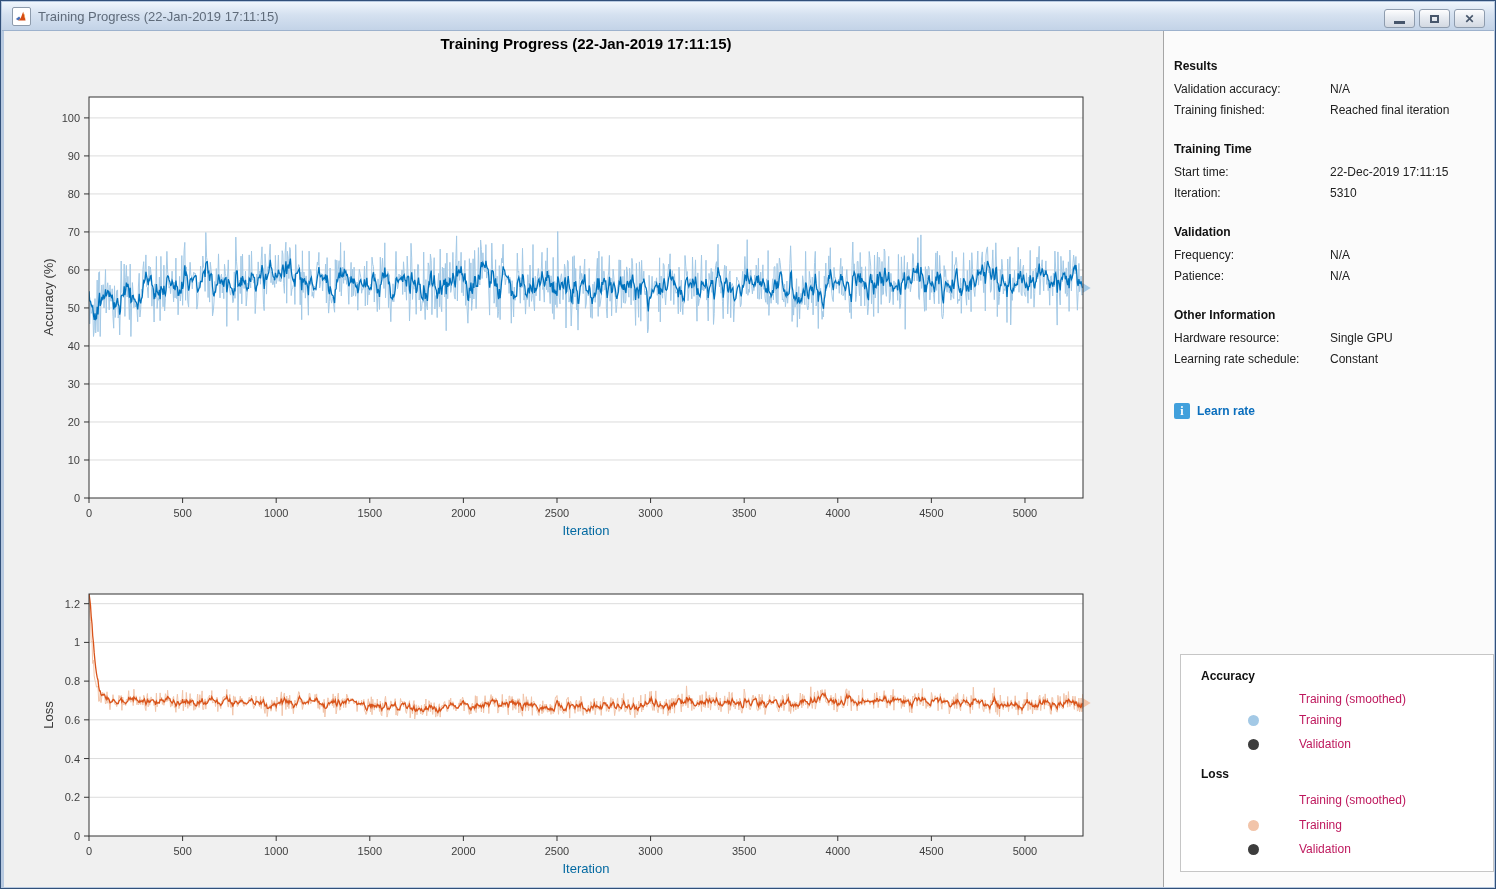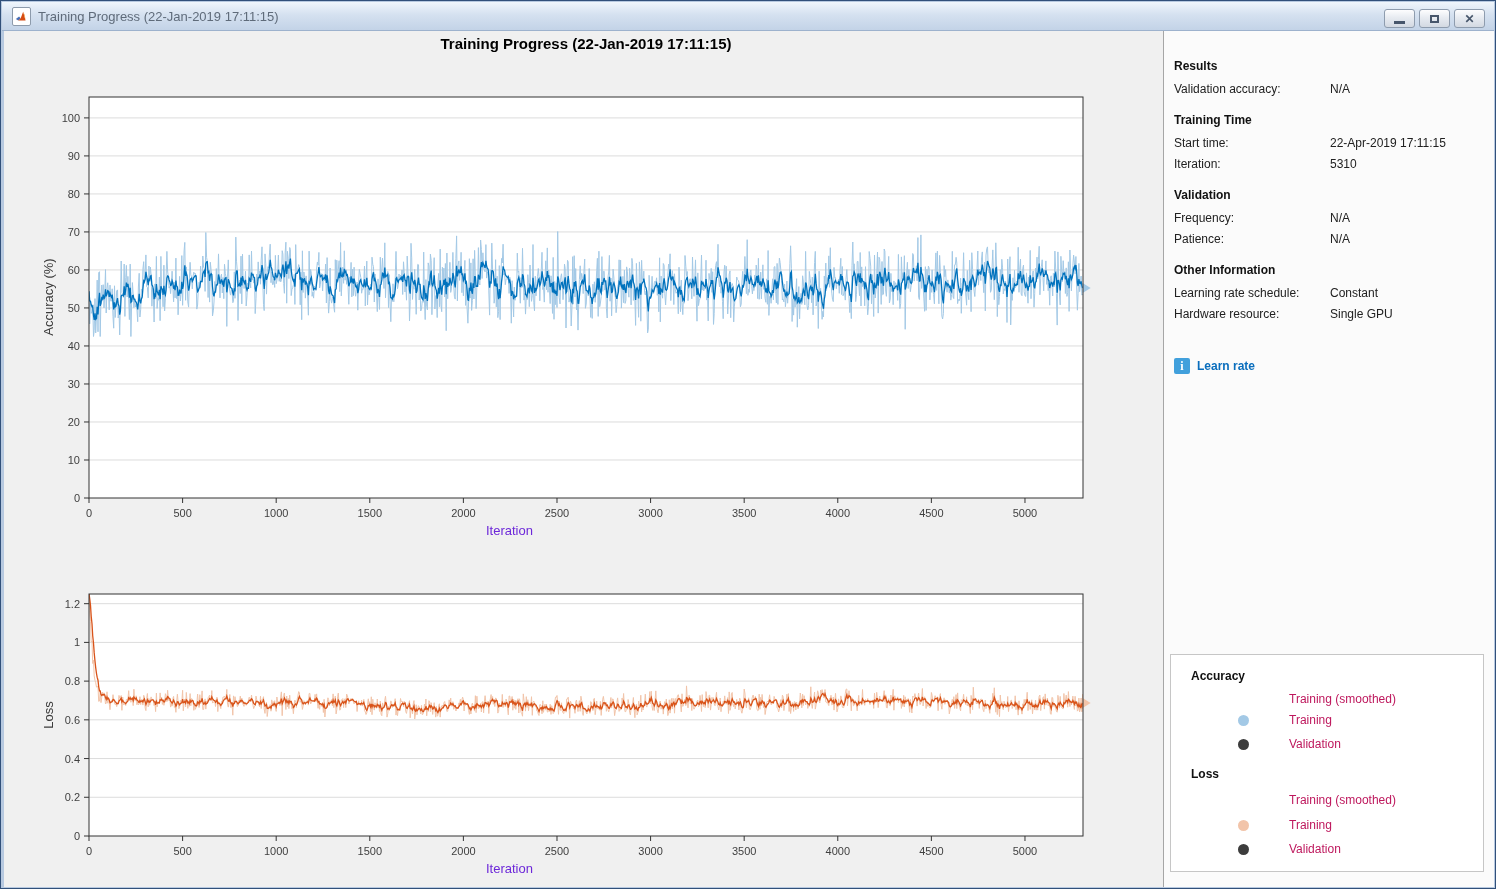--- a/index.html
+++ b/index.html
@@ -39,41 +39,41 @@
     position:absolute; left:0; top:4px; width:1164px; text-align:center;
     font-size:15px; font-weight:bold; color:#000000;
   }
   #charts-svg { position:absolute; left:0; top:0; }
   svg text { font-family:"Liberation Sans", sans-serif; fill:#3f3f3f; font-size:11px; }
   .axis-ylabel {
     position:absolute; font-size:13px; color:#3b3b3b; white-space:nowrap;
     transform:translate(-50%,-50%) rotate(-90deg);
   }
   .axis-xlabel {
-    position:absolute; font-size:13px; color:#6d28d9; width:200px; text-align:left;
+    position:absolute; font-size:13px; color:#0369a1; width:200px; text-align:center;
   }
   .panel {
     position:absolute; left:1159px; top:0; width:331px; height:856px;
     background:#fbfbfb; border-left:1px solid #a6a6a6;
   }
   .panel-content { position:absolute; left:10px; top:0; right:8px; font-size:12px; color:#212121; }
-  .sec-heading { margin-top:10px; margin-bottom:2px; height:21px; line-height:21px; font-weight:bold; color:#111; }
+  .sec-heading { margin-top:18px; margin-bottom:2px; height:21px; line-height:21px; font-weight:bold; color:#111; }
   .sec-heading.first { margin-top:25px; }
   .kv-row { height:21px; line-height:21px; display:flex; }
   .kv-label { width:156px; flex:none; }
   .kv-value { flex:1; }
   .learn-more { margin-top:33px; display:flex; align-items:center; gap:7px; cursor:pointer; width:max-content; }
   .info-icon {
     width:16px; height:16px; background:#41a0dc; border-radius:2px; color:#fff;
     font-family:"Liberation Serif", serif; font-weight:bold; font-size:12px;
     display:flex; align-items:center; justify-content:center;
   }
   .learn-more-text { color:#0a6ebd; font-weight:bold; font-size:12px; }
   .legend-box {
-    position:absolute; left:6px; top:623px; width:314px; height:218px;
+    position:absolute; left:16px; top:623px; width:314px; height:218px;
     background:#ffffff; border:1px solid #c6c6c6;
   }
   .lg-heading { position:absolute; left:20px; font-size:12px; font-weight:bold; color:#111; }
   .lg-item { position:absolute; left:0; height:20px; width:100%; }
   .lg-swatch { position:absolute; left:38px; top:9px; width:72px; }
   .sw-line { width:72px; border-top-width:2px; border-top-style:solid; }
   .sw-dot { position:absolute; top:-5px; left:29px; width:11px; height:11px; border-radius:50%; }
   .lg-label { position:absolute; left:118px; top:2px; font-size:12px; color:#be185d; }
 </style>
 </head>
@@ -230,50 +230,54 @@
     <div class="axis-xlabel" style="left:482px; top:830px;">Iteration</div>
 
     <div class="panel">
       <div class="panel-content">
 
         <div class="sec-heading first">Results</div>
         <div class="kv-row">
           <span class="kv-label">Validation accuracy:</span>
           <span class="kv-value">N/A</span>
         </div>
+        <div class="kv-row">
+          <span class="kv-label">Training finished:</span>
+          <span class="kv-value">Reached final iteration</span>
+        </div>
 
         <div class="sec-heading">Training Time</div>
         <div class="kv-row">
           <span class="kv-label">Start time:</span>
-          <span class="kv-value">22-Apr-2019 17:11:15</span>
+          <span class="kv-value">22-Dec-2019 17:11:15</span>
         </div>
 
         <div class="kv-row">
           <span class="kv-label">Iteration:</span>
           <span class="kv-value">5310</span>
         </div>
 
         <div class="sec-heading">Validation</div>
         <div class="kv-row">
           <span class="kv-label">Frequency:</span>
           <span class="kv-value">N/A</span>
         </div>
         <div class="kv-row">
           <span class="kv-label">Patience:</span>
           <span class="kv-value">N/A</span>
         </div>
 
         <div class="sec-heading">Other Information</div>
         <div class="kv-row">
+          <span class="kv-label">Hardware resource:</span>
+          <span class="kv-value">Single GPU</span>
+        </div>
+        <div class="kv-row">
           <span class="kv-label">Learning rate schedule:</span>
           <span class="kv-value">Constant</span>
-        </div>
-        <div class="kv-row">
-          <span class="kv-label">Hardware resource:</span>
-          <span class="kv-value">Single GPU</span>
         </div>
 
         <div class="learn-more">
           <span class="info-icon">i</span>
           <span class="learn-more-text">Learn rate</span>
         </div>
       </div>
 
       <div class="legend-box">
         <div class="lg-heading" style="top:14px;">Accuracy</div>

